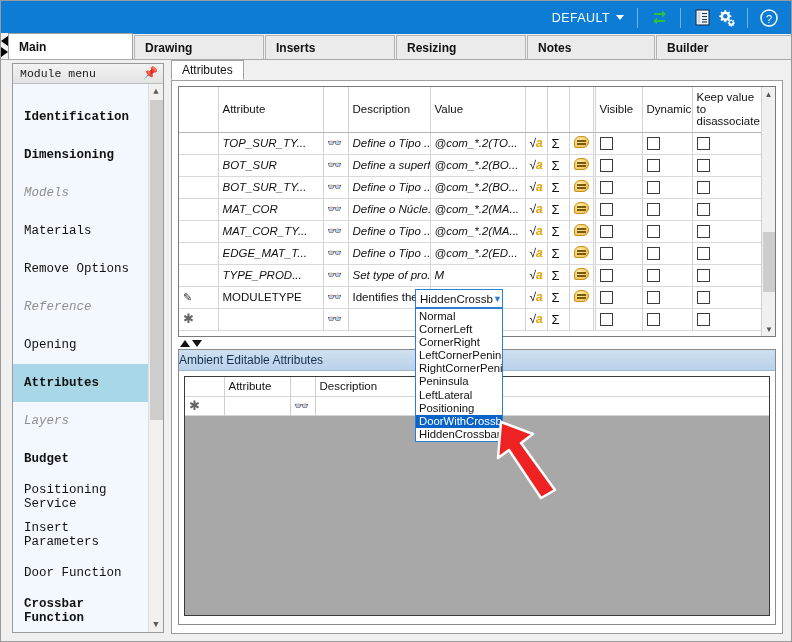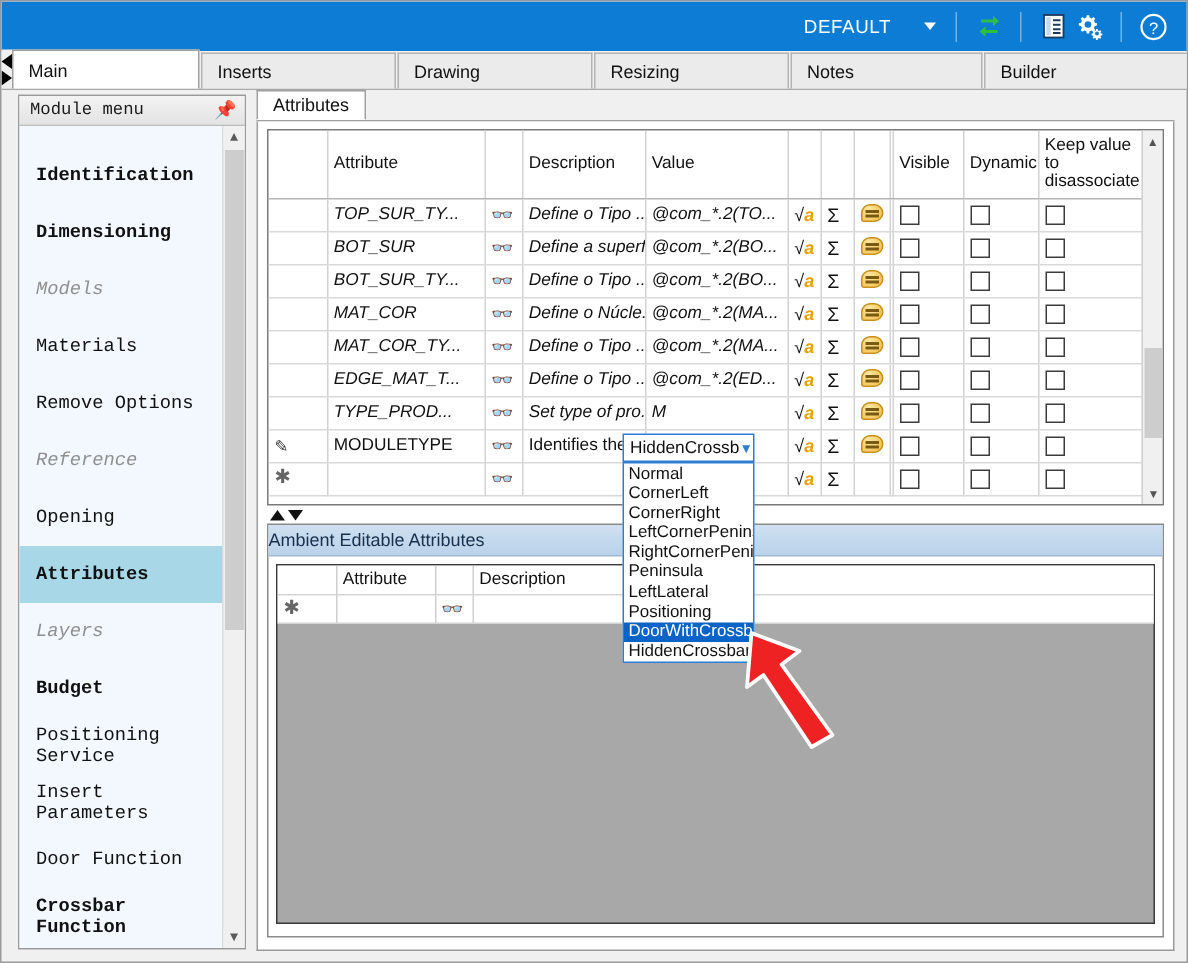--- a/index.html
+++ b/index.html
@@ -22,21 +22,21 @@
   
   .topbar {
     position: absolute; left: 0; top: 0;
     width: 792px; height: 33px;
     background: #0c7cd5;
     display: flex; align-items: center; justify-content: flex-end;
     padding-right: 12px;
   }
   .profile-sel {
     color: #ffffff; font-size: 12.5px; letter-spacing: .4px;
-    display: flex; align-items: center; gap: 22px;
+    display: flex; align-items: center; gap: 6px;
     padding: 2px 4px; cursor: default;
   }
   .caret-down {
     width: 0; height: 0;
     border-left: 4px solid transparent;
     border-right: 4px solid transparent;
     border-top: 5px solid #ffffff;
     display: inline-block;
   }
   .tb-div {
@@ -77,20 +77,21 @@
     height: 24px;
     min-width: 130px;
     padding: 0 10px;
     display: flex; align-items: center;
     background: #ebebeb;
     border: 1px solid #b4b4b4;
     border-bottom: none;
     margin-right: 1px;
     font-size: 12px; color: #111;
     cursor: default;
+    font-weight: bold;
   }
   .tab.active {
     background: #ffffff;
     height: 26px;
     border-color: #9f9f9f;
     position: relative; z-index: 3;
   }
 
   
   .modpanel {
@@ -362,24 +363,24 @@
 
   <div class="tabstrip">
     <div class="tab-arrows">
       <span class="tri-l"></span>
       <span class="tri-r"></span>
     </div>
     <div class="tab active" style="min-width:125px">
         <span>Main</span>
       </div>
     <div class="tab">
+        <span>Drawing</span>
+      </div>
+    <div class="tab">
         <span>Inserts</span>
-      </div>
-    <div class="tab">
-        <span>Drawing</span>
       </div>
     <div class="tab">
         <span>Resizing</span>
       </div>
     <div class="tab" style="min-width:128px">
         <span>Notes</span>
       </div>
     <div class="tab" style="min-width:250px">
         <span>Builder</span>
       </div>

